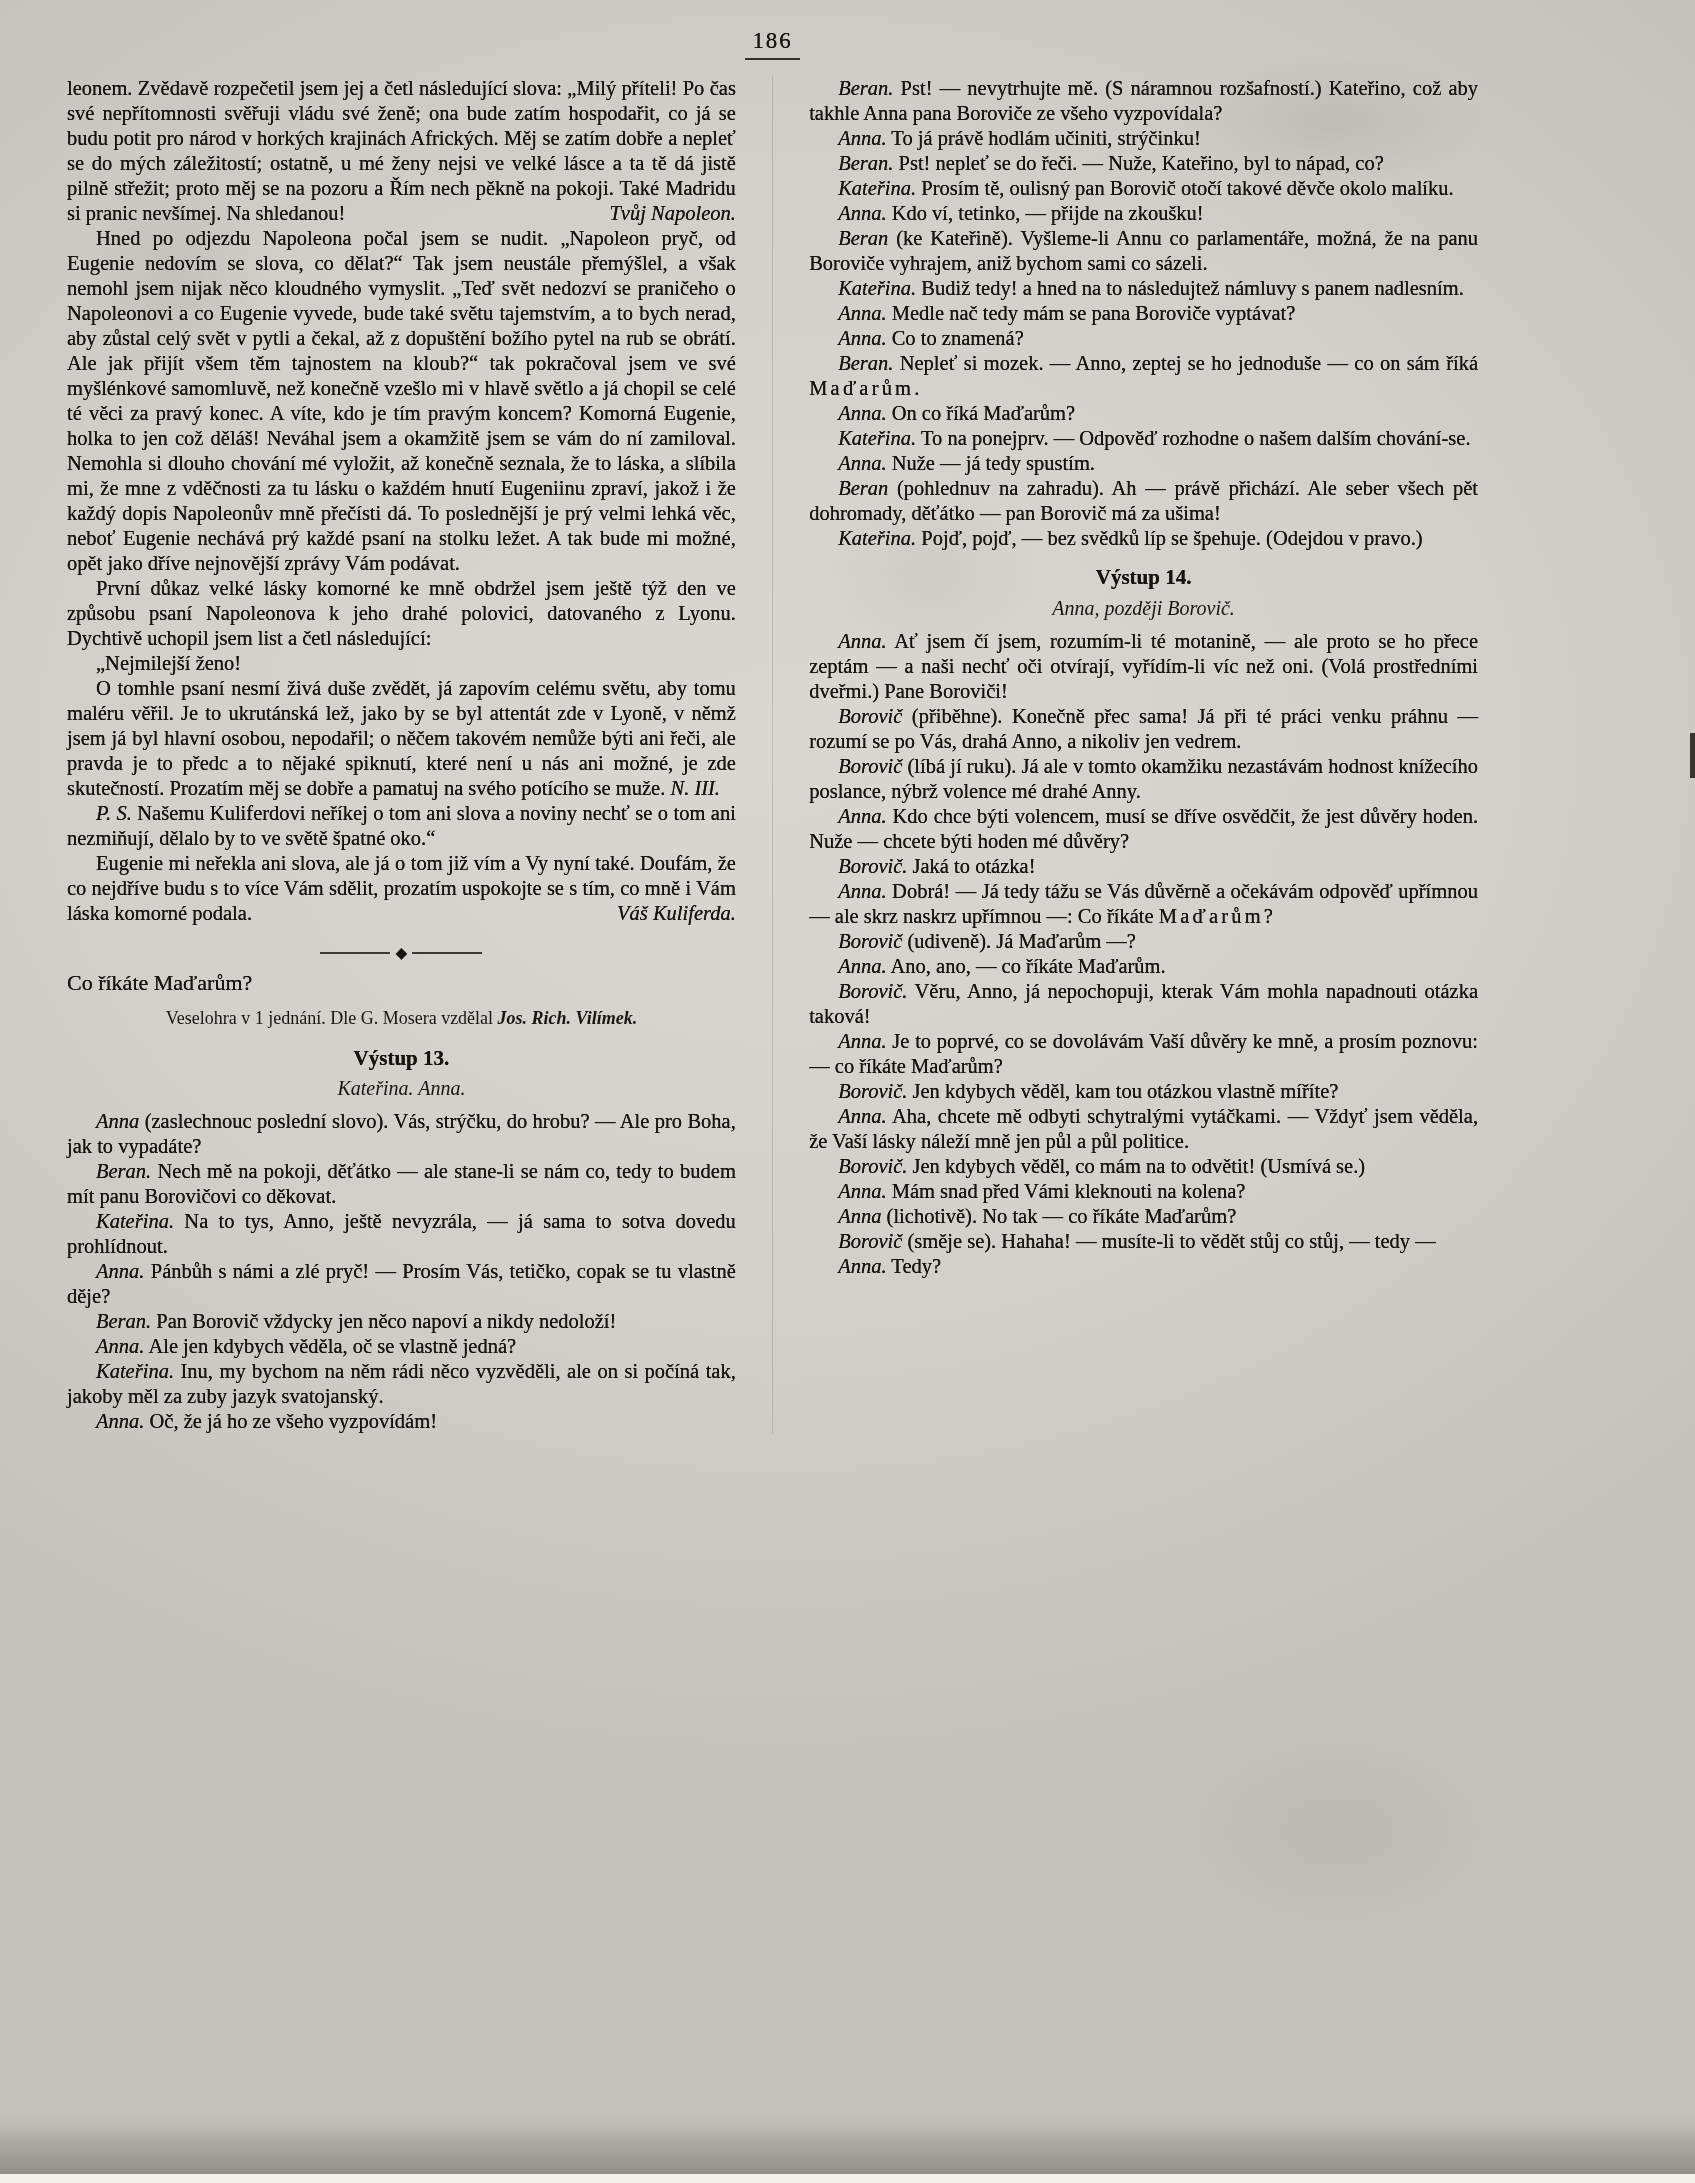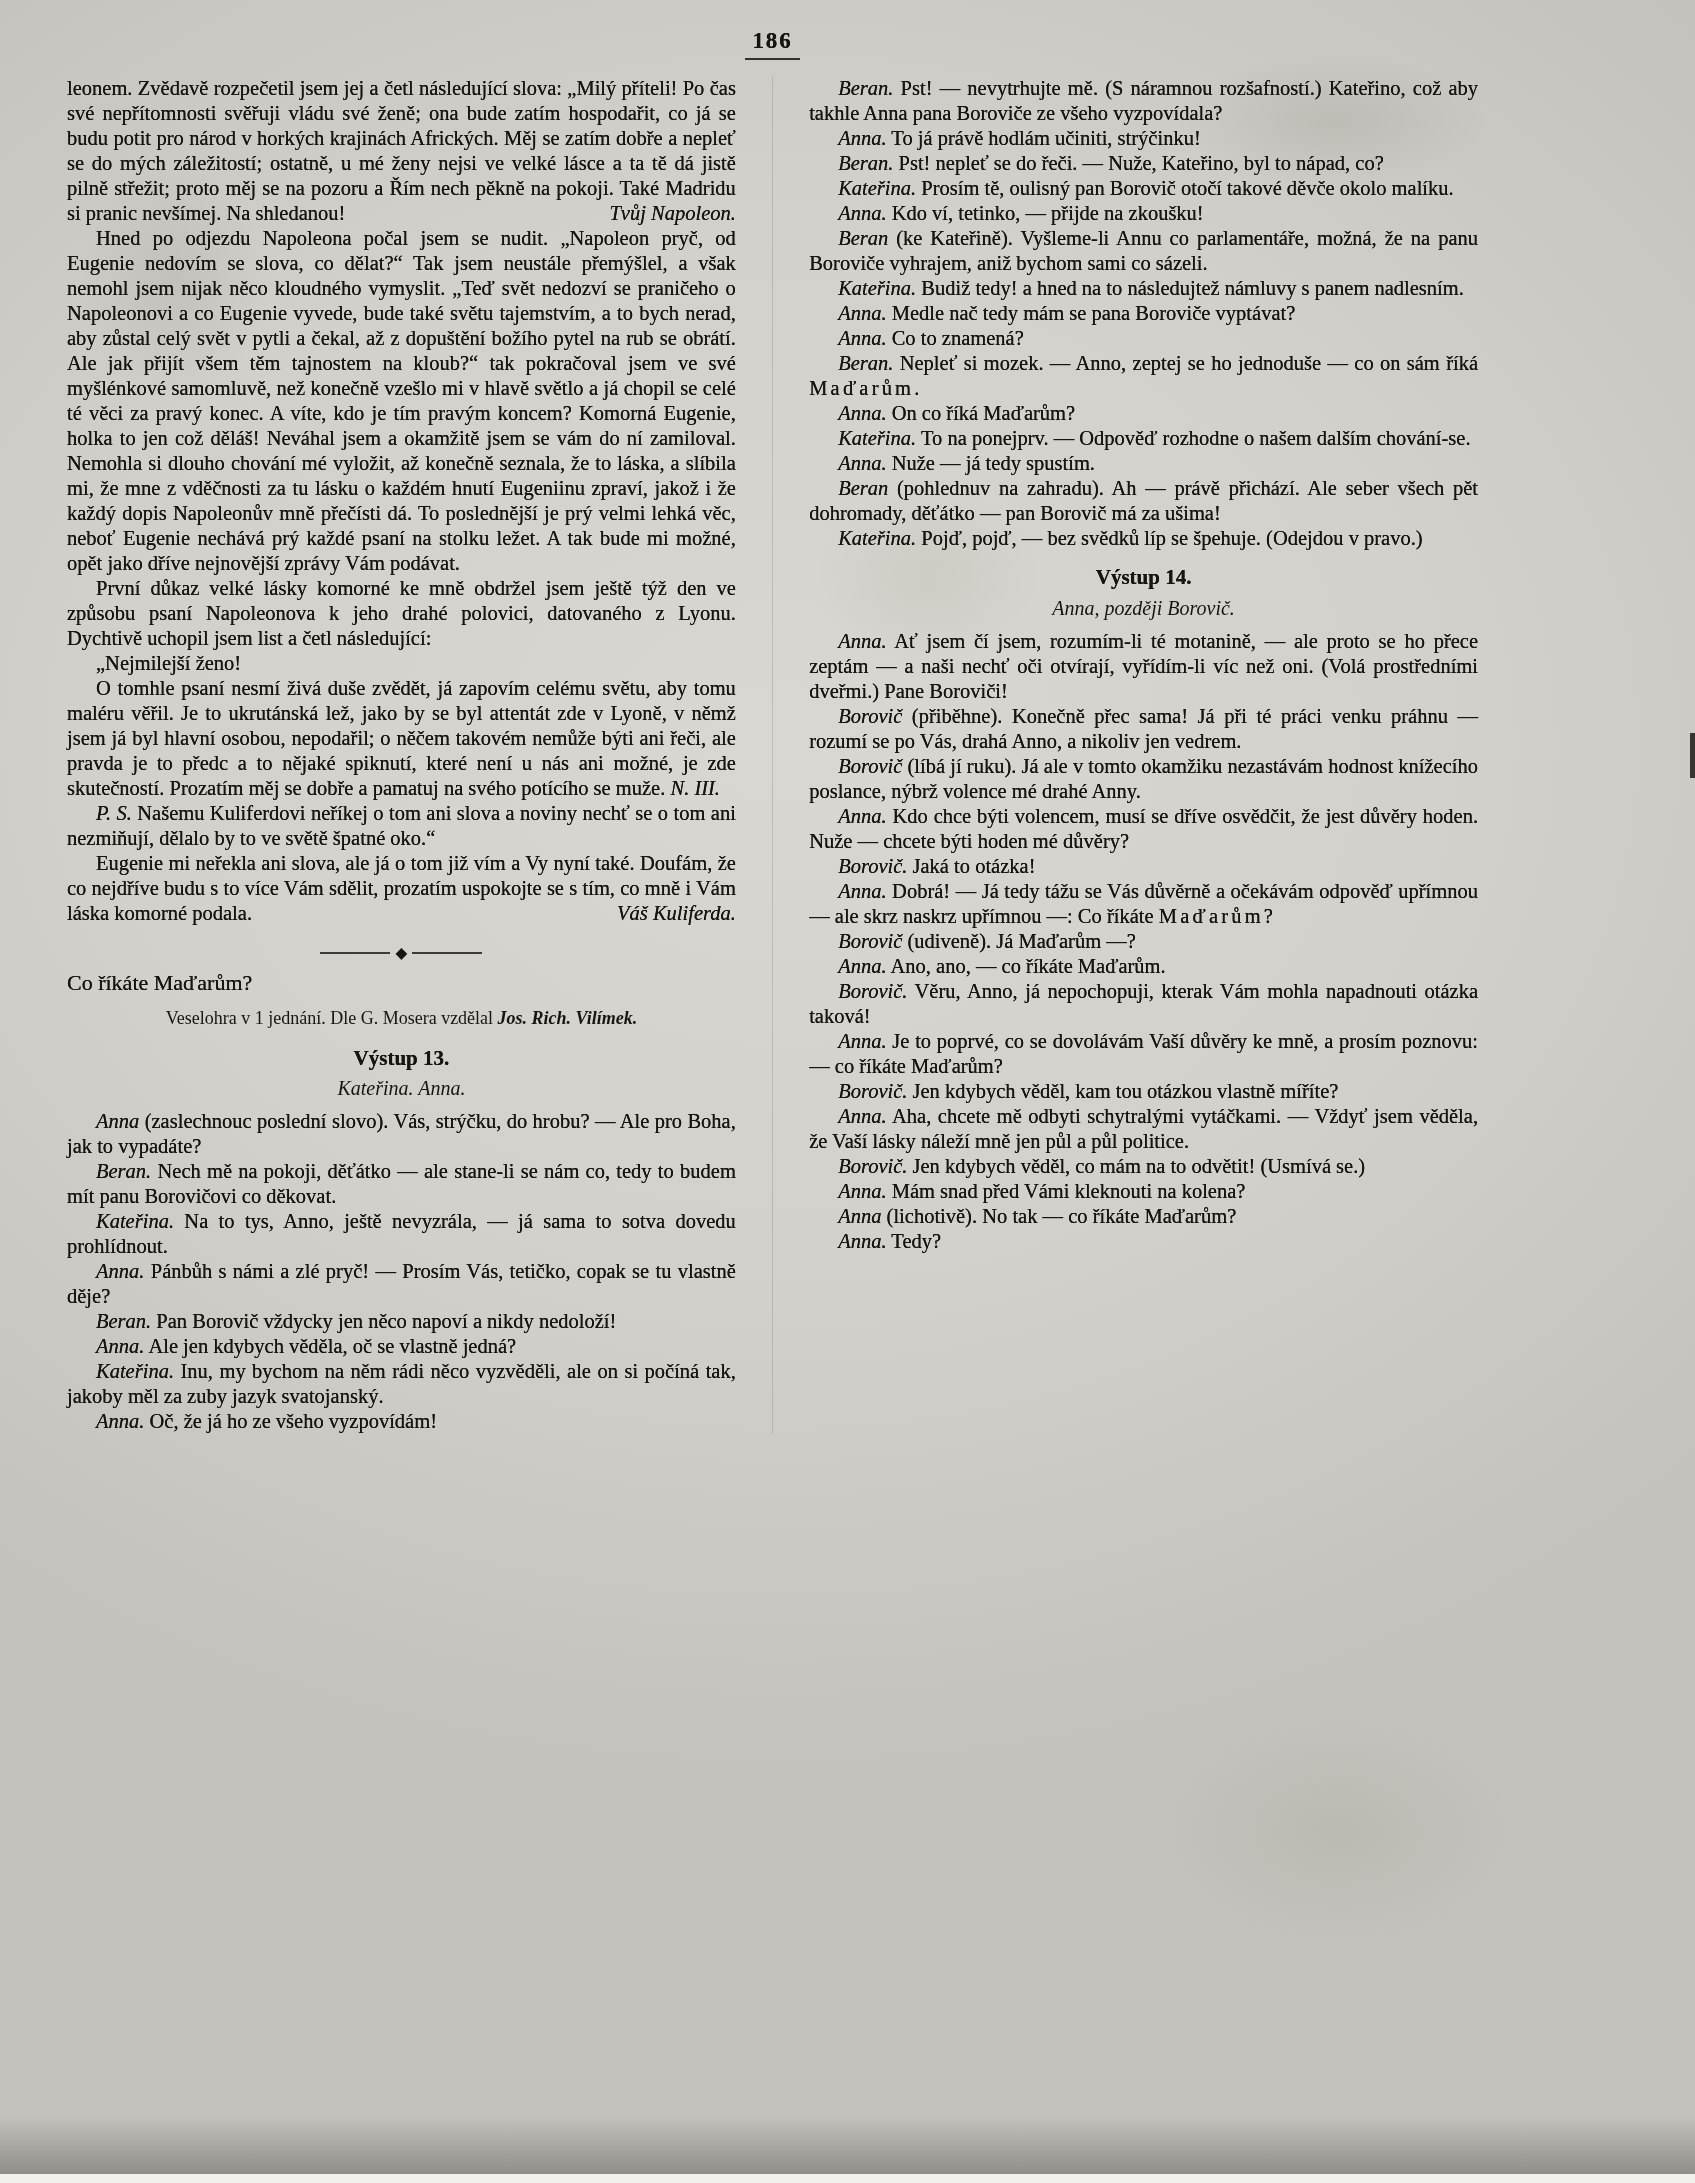--- a/index.html
+++ b/index.html
@@ -26,21 +26,21 @@
   .stain4 { right:102px; bottom:192px; width:512px; height:320px;
     background:radial-gradient(closest-side, rgba(100,95,80,.09), transparent 70%); }
   .bottom-shadow { position:absolute; left:0; right:0; bottom:9px; height:58px;
     background:linear-gradient(to bottom, rgba(60,58,52,0), rgba(60,58,52,.38)); }
   .bottom-edge { position:absolute; left:0; right:0; bottom:0; height:9px; background:#f2f1ec; }
   .edge-mark { position:absolute; right:0; top:733px; width:5.8px; height:45px; background:#1d1b17; opacity:.85; }
 
   .content { position:relative; padding:28px 218px 0 67px; }
 
   .page-number {
-    text-align:center; font-weight:bold; font-size:23px; letter-spacing:1.9px;
+    text-align:center; font-weight:normal; font-size:23px; letter-spacing:1.9px;
     margin-bottom:3.8px; text-shadow:0 0 0.4px currentColor;
   }
   .page-number-rule { width:55px; height:1.9px; background:#17150f; margin:0 auto 16.6px auto; opacity:.85; }
 
   .columns { display:flex; align-items:flex-start; }
   .col { width:669px; }
   .col-rule { width:1.3px; background:#4b4a44; opacity:.18; align-self:stretch; margin:0 36px; }
 
   .para {
     font-size:20.5px; line-height:25px; text-align:justify; text-indent:29px;
@@ -157,20 +157,21 @@
           <p class="para"><span class="it">Anna.</span><span> Dobrá! — Já tedy tážu se Vás důvěrně a očekávám odpověď upřímnou — ale skrz naskrz upřímnou —: Co říkáte </span><span class="sp">Maďarům</span><span>?</span></p>
           <p class="para"><span class="it">Borovič</span><span> (udiveně). Já Maďarům —?</span></p>
           <p class="para"><span class="it">Anna.</span><span> Ano, ano, — co říkáte Maďarům.</span></p>
           <p class="para"><span class="it">Borovič.</span><span> Věru, Anno, já nepochopuji, kterak Vám mohla napadnouti otázka taková!</span></p>
           <p class="para"><span class="it">Anna.</span><span> Je to poprvé, co se dovolávám Vaší důvěry ke mně, a prosím poznovu: — co říkáte Maďarům?</span></p>
           <p class="para"><span class="it">Borovič.</span><span> Jen kdybych věděl, kam tou otázkou vlastně míříte?</span></p>
           <p class="para"><span class="it">Anna.</span><span> Aha, chcete mě odbyti schytralými vytáčkami. — Vždyť jsem věděla, že Vaší lásky náleží mně jen půl a půl politice.</span></p>
           <p class="para"><span class="it">Borovič.</span><span> Jen kdybych věděl, co mám na to odvětit! (Usmívá se.)</span></p>
           <p class="para"><span class="it">Anna.</span><span> Mám snad před Vámi kleknouti na kolena?</span></p>
           <p class="para"><span class="it">Anna</span><span> (lichotivě). No tak — co říkáte Maďarům?</span></p>
+          <p class="para"><span class="it">Borovič</span><span> (směje se). Hahaha! — musíte-li to vědět stůj co stůj, — tedy —</span></p>
           <p class="para"><span class="it">Anna.</span><span> Tedy?</span></p>
         </div>
 
     </div>
 
   </div>
 </div>
 
 
 </body></html>

